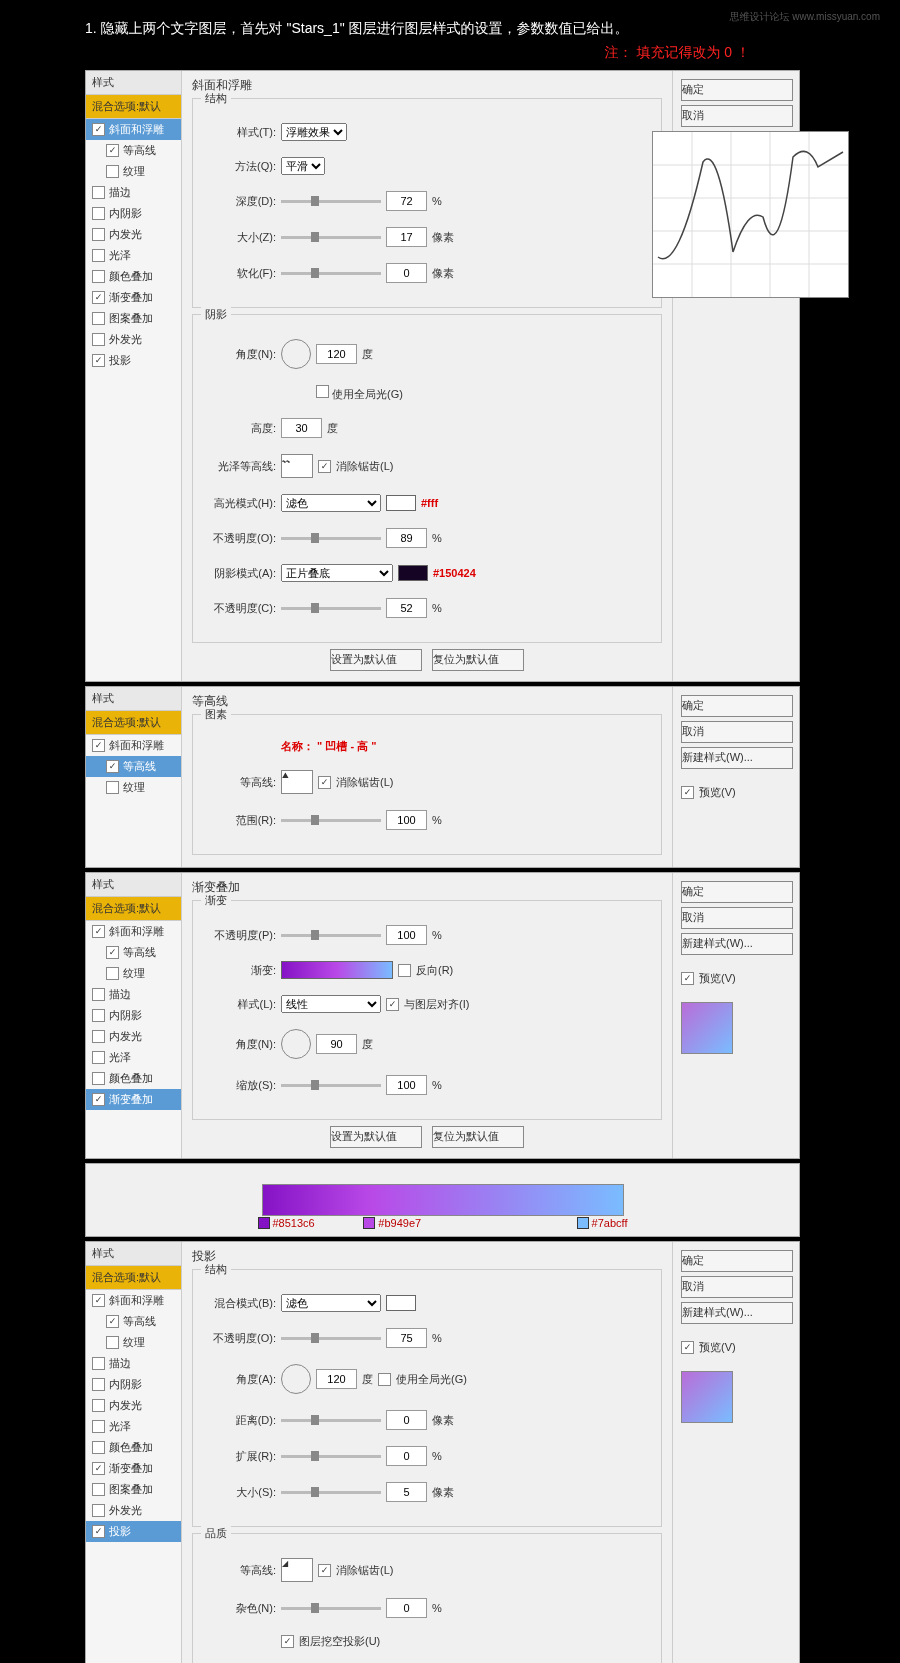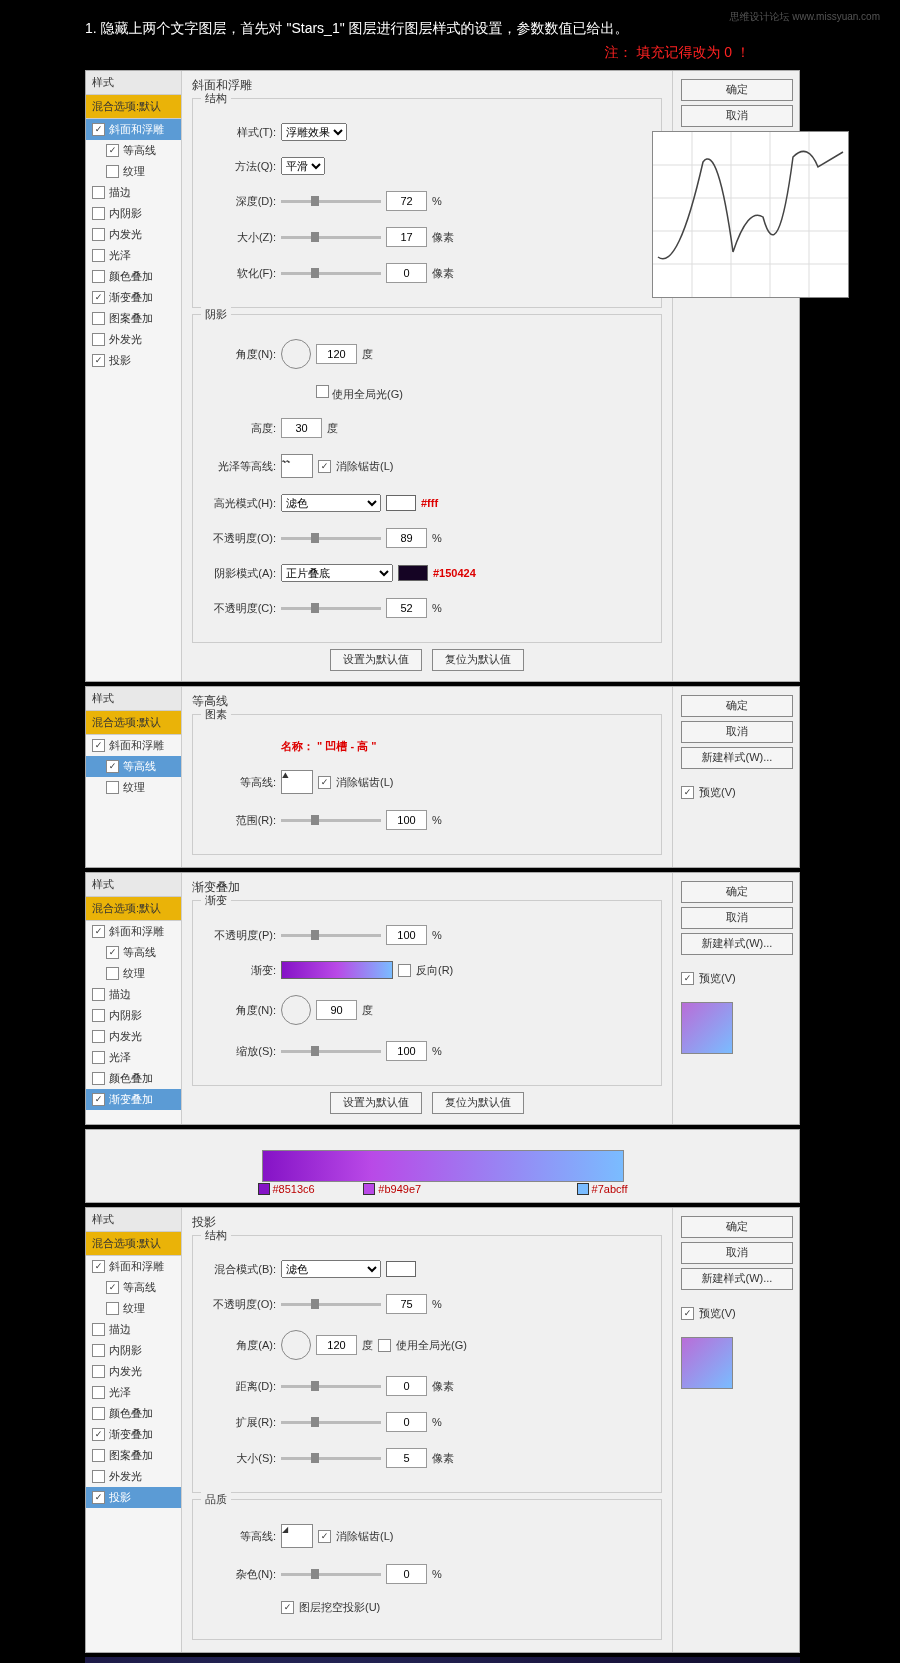--- a/index.html
+++ b/index.html
@@ -26,21 +26,21 @@
 .sld{height:3px;background:#bbb;width:100px;position:relative;display:inline-block}
 .sld::after{content:"";width:8px;height:10px;background:#888;position:absolute;top:-4px;left:30%}
 .num{width:35px;height:16px;border:1px solid #999;text-align:center;font-size:11px}
 .sw{width:28px;height:14px;border:1px solid #666;display:inline-block}
 .rbtn{display:flex;gap:3px;align-items:center}
 .radio{width:11px;height:11px;border:1px solid #888;border-radius:50%;display:inline-block}
 .radio.on{background:radial-gradient(#333 3px,#fff 3px)}
 .contour{width:30px;height:22px;border:1px solid #888;background:#fff;display:inline-block;font-size:8px}
 .dial{width:28px;height:28px;border:1px solid #888;border-radius:50%;display:inline-block}
 .right{width:110px;padding:8px;border-left:1px solid #ccc}
-.btn{display:block;width:100%;height:20px;border:1px solid #888;background:#f5f5f5;margin-bottom:4px;font-size:11px;text-align:center;line-height:18px}
+.btn{display:block;width:100%;height:20px;border:1px solid #888;background:#f5f5f5;margin-bottom:4px;font-size:11px;line-height:18px}
 .red{color:#d00;font-weight:bold}
 .curve{position:absolute;right:-50px;top:60px;width:195px;height:165px;background:#fff;border:1px solid #888;z-index:5}
 .grad-prev{width:360px;height:30px;background:linear-gradient(90deg,#8513c6,#b949e7 30%,#7abcff);margin:12px auto;border:1px solid #888;position:relative}
 .grad-stop{position:absolute;bottom:-14px;font-size:11px;color:#b00;display:flex;gap:3px;align-items:center}
 .stop-ic{width:10px;height:10px;border:1px solid #333;display:inline-block}
 .footer-btns{display:flex;gap:10px;justify-content:center;margin-top:6px}
 .footer-btns .btn{width:90px;display:inline-block}
 .stars-img{height:250px;background:radial-gradient(ellipse at 30% 40%,#3a4a8a,#1a1540 60%,#0a0820);position:relative;margin-top:4px;display:flex;align-items:center;justify-content:center}
 .stars-txt{font-size:95px;font-weight:700;letter-spacing:8px;font-family:Arial Black,sans-serif;background:linear-gradient(#b96dd8,#8a3fc4);-webkit-background-clip:text;color:transparent;text-shadow:0 0 10px rgba(180,120,230,.4);-webkit-text-stroke:2px #a8d0ff}
 .sc-logo{position:absolute;right:8px;bottom:6px;color:#7c3;font-size:18px;font-weight:bold}
@@ -325,20 +325,26 @@
             <input class="num" value="100" style="">
             <span>%</span>
           </div>
    <div class="row">
             <span class="lbl">渐变:</span>
             <span style="width:110px;height:16px;background:linear-gradient(90deg,#8513c6,#b949e7,#7abcff);border:1px solid #666;display:inline-block"></span>
             <span class="ck"></span>
             <span>反向(R)</span>
           </div>
    <div class="row">
+            <span class="lbl">样式(L):</span>
+            <select style="width:100px"><option>线性</option></select>
+            <span class="ck on"></span>
+            <span>与图层对齐(I)</span>
+          </div>
+   <div class="row">
             <span class="lbl">角度(N):</span>
             <span class="dial"></span>
             <input class="num" value="90" style="">
             <span>度</span>
           </div>
    <div class="row">
             <span class="lbl">缩放(S):</span>
             <span class="sld"></span>
             <input class="num" value="100" style="">
             <span>%</span>

